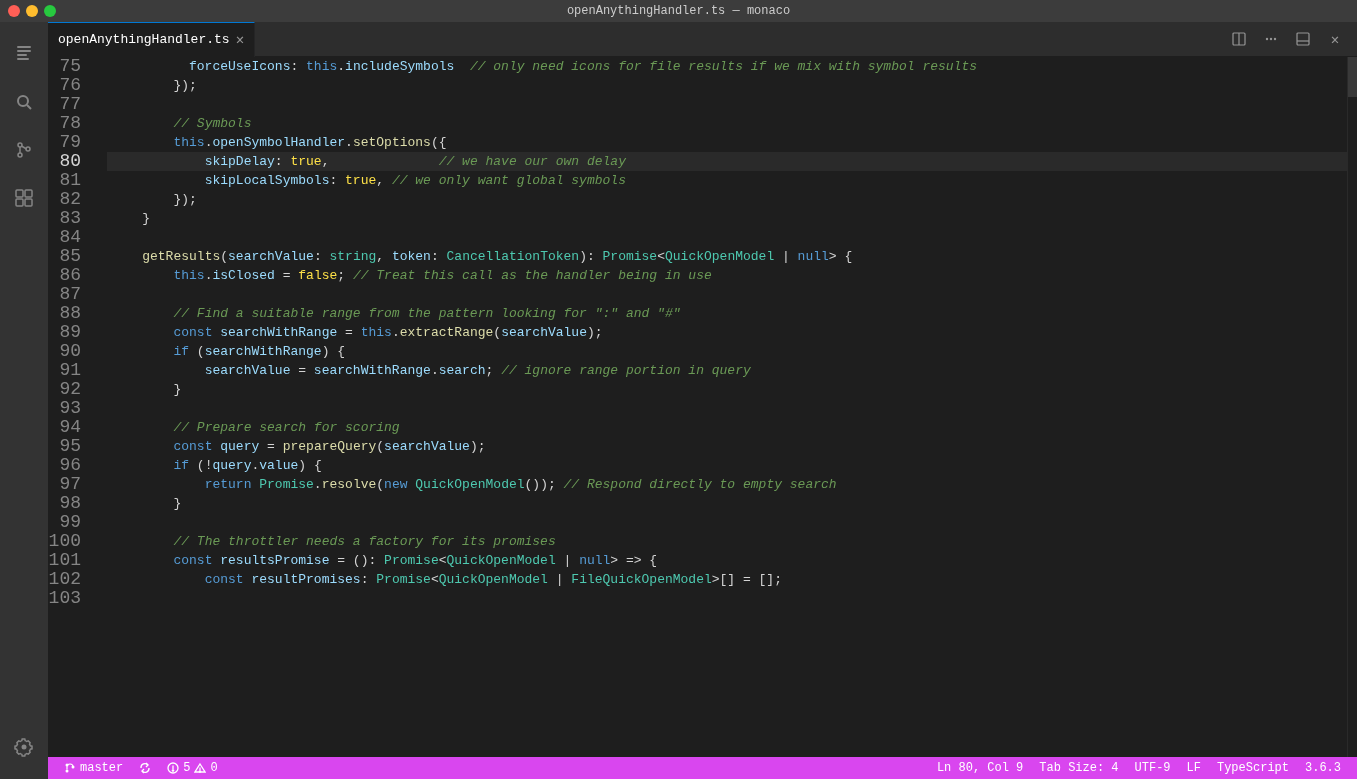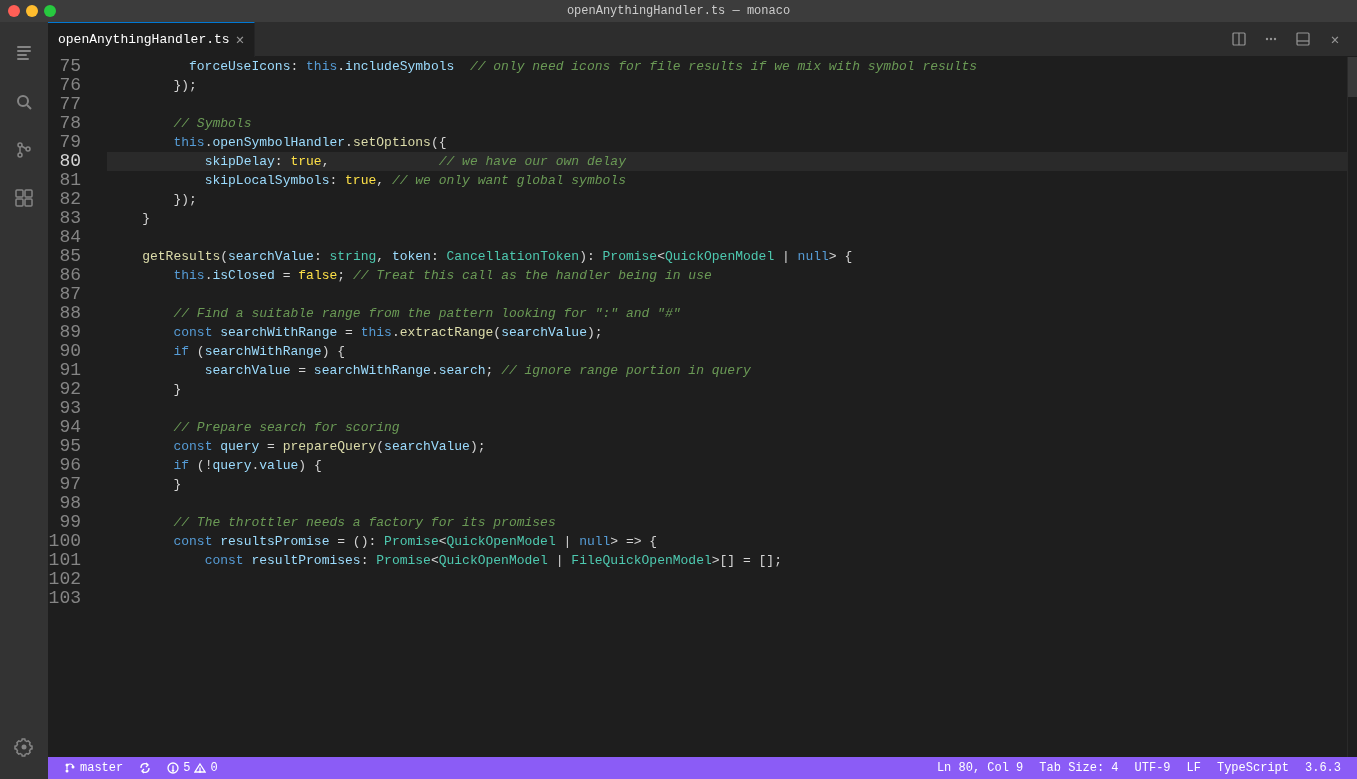--- a/index.html
+++ b/index.html
@@ -205,21 +205,21 @@
       position: absolute;
       top: 0;
       width: 100%;
       height: 40px;
       background: rgba(121,121,121,0.3);
     }
 
     
     #status-bar {
       height: 22px;
-      background: #8b5cf6;
+      background: #d946ef;
       display: flex;
       align-items: center;
       font-size: 12px;
       color: #ffffff;
       flex-shrink: 0;
       padding: 0 8px;
       gap: 0;
     }
     .status-item {
       padding: 0 8px;
@@ -372,20 +372,21 @@
           <div class="code-line"></div>
           <div class="code-line"><span>        </span><span class="cmt">// Find a suitable range from the pattern looking for ":" and "#"</span></div>
           <div class="code-line"><span>        </span><span class="kw">const</span><span> </span><span class="prop">searchWithRange</span><span class="op"> = </span><span class="kw">this</span><span class="op">.</span><span class="meth">extractRange</span><span class="punc">(</span><span class="prop">searchValue</span><span class="punc">);</span></div>
           <div class="code-line"><span>        </span><span class="kw">if</span><span class="punc"> (</span><span class="prop">searchWithRange</span><span class="punc">) {</span></div>
           <div class="code-line"><span>            </span><span class="prop">searchValue</span><span class="op"> = </span><span class="prop">searchWithRange</span><span class="op">.</span><span class="prop">search</span><span class="punc">; </span><span class="cmt">// ignore range portion in query</span></div>
           <div class="code-line"><span>        </span><span class="punc">}</span></div>
           <div class="code-line"></div>
           <div class="code-line"><span>        </span><span class="cmt">// Prepare search for scoring</span></div>
           <div class="code-line"><span>        </span><span class="kw">const</span><span> </span><span class="prop">query</span><span class="op"> = </span><span class="meth">prepareQuery</span><span class="punc">(</span><span class="prop">searchValue</span><span class="punc">);</span></div>
           <div class="code-line"><span>        </span><span class="kw">if</span><span class="punc"> (!</span><span class="prop">query</span><span class="op">.</span><span class="prop">value</span><span class="punc">) {</span></div>
+          <div class="code-line"><span>            </span><span class="kw">return</span><span> </span><span class="type">Promise</span><span class="op">.</span><span class="meth">resolve</span><span class="punc">(</span><span class="kw">new</span><span> </span><span class="type">QuickOpenModel</span><span class="punc">()); </span><span class="cmt">// Respond directly to empty search</span></div>
           <div class="code-line"><span>        </span><span class="punc">}</span></div>
           <div class="code-line"></div>
           <div class="code-line"><span>        </span><span class="cmt">// The throttler needs a factory for its promises</span></div>
           <div class="code-line"><span>        </span><span class="kw">const</span><span> </span><span class="prop">resultsPromise</span><span class="op"> = (): </span><span class="type">Promise</span><span class="op">&lt;</span><span class="type">QuickOpenModel</span><span class="op"> | </span><span class="kw">null</span><span class="punc">&gt; =&gt; {</span></div>
           <div class="code-line"><span>            </span><span class="kw">const</span><span> </span><span class="prop">resultPromises</span><span class="op">: </span><span class="type">Promise</span><span class="op">&lt;</span><span class="type">QuickOpenModel</span><span class="op"> | </span><span class="type">FileQuickOpenModel</span><span class="punc">&gt;[] = [];</span></div>
         </div>
 
       <div id="minimap">
         <div id="minimap-thumb"></div>
       </div>

